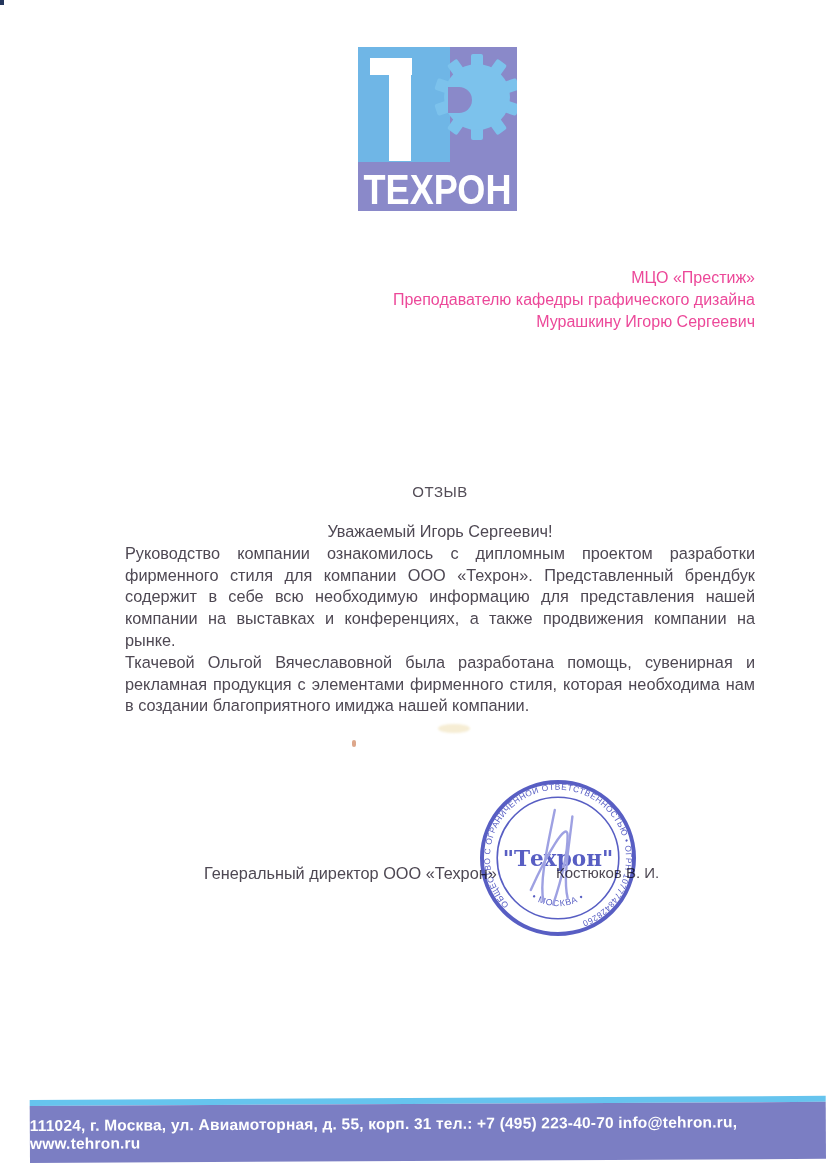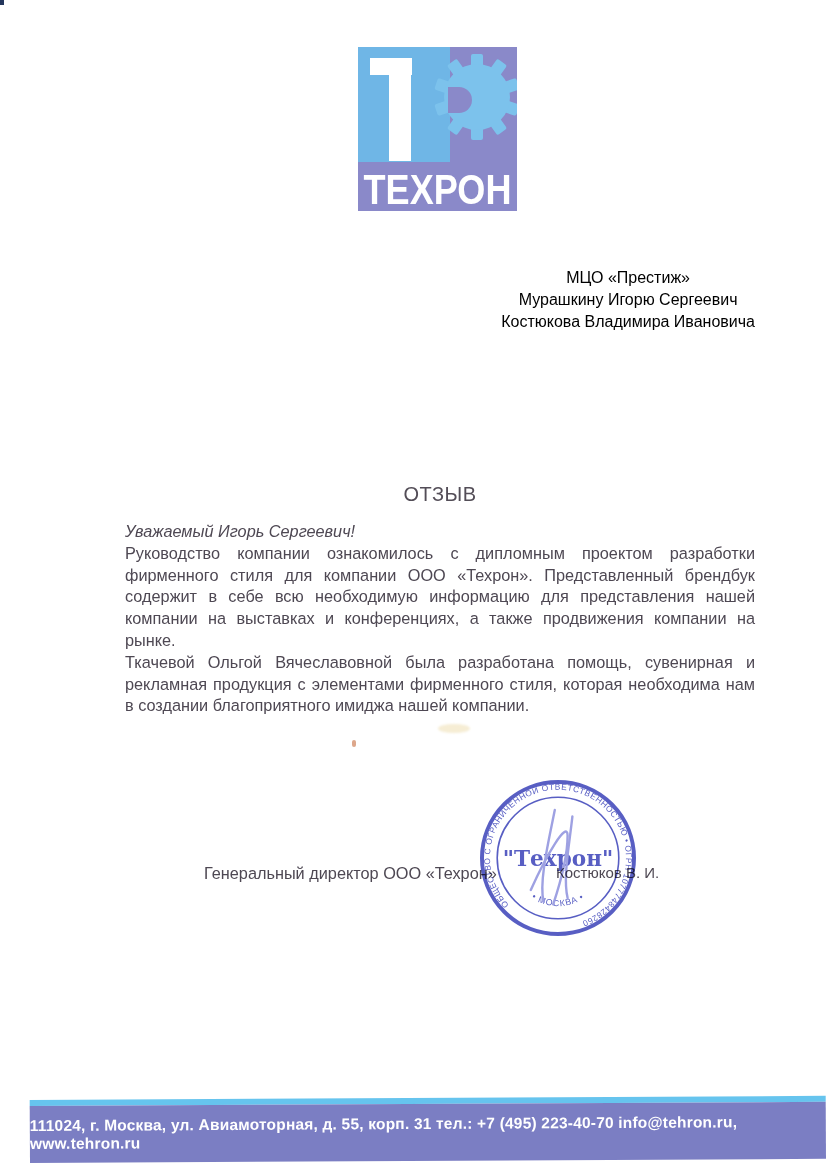--- a/index.html
+++ b/index.html
@@ -5,34 +5,34 @@
   html,body{margin:0;padding:0;}
   body{
     width:826px;height:1169px;position:relative;background:#ffffff;
     font-family:"Liberation Sans",sans-serif;overflow:hidden;
     -webkit-font-smoothing:antialiased;
   }
   
   .logo{position:absolute;left:358px;top:47px;width:159px;height:164px;}
   
   .addressee{
-    position:absolute;top:267px;right:71px;text-align:center;
-    font-size:16px;line-height:21.8px;color:#000000;
+    position:absolute;top:267px;right:71px;text-align:right;
+    font-size:16px;line-height:21.8px;color:#ec4899;
   }
   
   .title{
     position:absolute;left:125px;top:483px;width:630px;text-align:center;
-    font-size:20px;color:#534d57;letter-spacing:0.5px;
+    font-size:15px;color:#534d57;letter-spacing:0.5px;
   }
   .letter-body{
     position:absolute;left:125px;top:521px;width:630px;
     font-size:16.3px;line-height:21.8px;color:#4e4853;
     text-align:justify;hyphens:none;
   }
-  .greeting{margin:0 0 7px 0;font-style:italic;}
+  .greeting{text-align:center;margin:0 0 7px 0;}
   .letter-body p{margin:0;}
   
   .sig-label{position:absolute;left:204px;top:864px;font-size:16.3px;color:#4e4853;}
   .sig-name{position:absolute;left:556px;top:864px;font-size:15px;color:#4e4853;}
   
   .stamp{
     position:absolute;left:478px;top:778px;width:160px;height:160px;
     mix-blend-mode:multiply;opacity:0.93;
   }
   
@@ -81,22 +81,22 @@
       <rect x="12" y="11" width="42" height="17"></rect>
       <rect x="31" y="28" width="22" height="86"></rect>
     </g>
 
     <text x="79.5" y="157" text-anchor="middle" font-family="Liberation Sans, sans-serif" font-weight="bold" font-size="42" fill="#ffffff" textLength="148" lengthAdjust="spacingAndGlyphs">ТЕХРОН</text>
   </svg>
 </div>
 
 <div class="addressee">
   <div>МЦО «Престиж»</div>
+  <div>Преподавателю кафедры графического дизайна</div>
   <div>Мурашкину Игорю Сергеевич</div>
-  <div>Костюкова Владимира Ивановича</div>
 </div>
 
 <div class="title">ОТЗЫВ</div>
 
 <div class="letter-body">
   <p class="greeting">Уважаемый Игорь Сергеевич!</p>
   <p>Руководство компании ознакомилось с дипломным проектом разработки фирменного стиля для компании ООО «Техрон». Представленный брендбук содержит в себе всю необходимую информацию для представления нашей компании на выставках и конференциях, а также продвижения компании на рынке.</p>
   <p>Ткачевой Ольгой Вячеславовной была разработана помощь, сувенирная и рекламная продукция с элементами фирменного стиля, которая необходима нам в создании благоприятного имиджа нашей компании.</p>
 </div>
 

